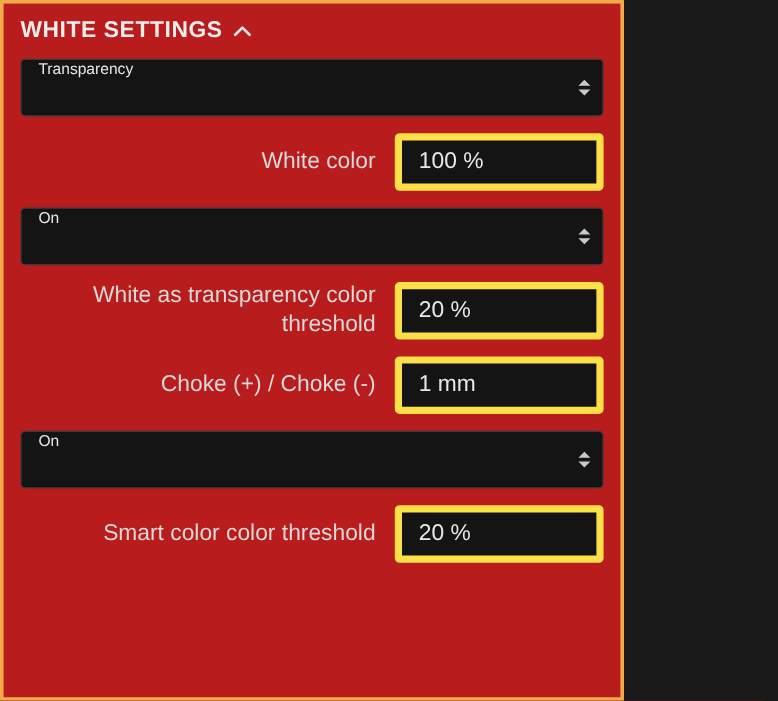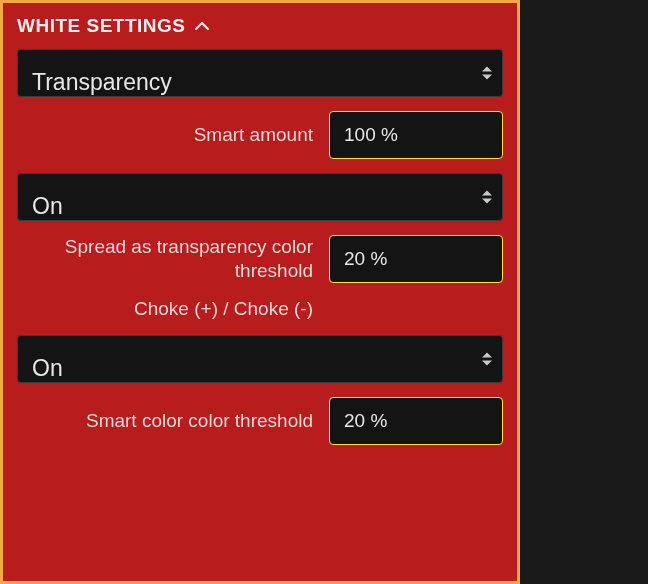--- a/index.html
+++ b/index.html
@@ -62,39 +62,39 @@
     .control-wrap {
       flex: 1;
     }
     .select {
       position: relative;
       background: #141414;
       border: 1px solid #3a3a3a;
       border-radius: 4px;
       height: 48px;
       display: flex;
-      align-items: flex-end;
+      align-items: flex-start;
       padding: 0 38px 0 14px;
       color: #e7e7e7;
-      font-size: 23px;
+      font-size: 13px;
       cursor: pointer;
     }
     .select .spinner {
       position: absolute;
       right: 10px;
       top: 50%;
       transform: translateY(-50%);
       display: flex;
       flex-direction: column;
       gap: 0px;
       align-items: center;
     }
     .input {
       background: #141414;
-      border: 1px solid #fde047;
+      border: 6px solid #fde047;
       border-radius: 4px;
       height: 48px;
       display: flex;
       align-items: center;
       padding: 0 14px;
       color: #e7e7e7;
       font-size: 19px;
     }
     .tri-up, .tri-down {
       width: 0;
@@ -132,51 +132,56 @@
           <span>Transparency</span>
           <span class="spinner">
             <i class="tri-up"></i>
               <i class="tri-down"></i>
           </span>
         </div>
       </div>
     </div>
 
     <div class="row">
-      <div class="label">Smart amount</div>
+      <div class="label">White color</div>
       <div class="control-wrap">
         <div class="input">
           <span>100 %</span>
         </div>
       </div>
     </div>
 
     <div class="row">
       <div class="control-wrap">
         <div class="select">
           <span>On</span>
           <span class="spinner">
             <i class="tri-up"></i>
               <i class="tri-down"></i>
           </span>
         </div>
       </div>
     </div>
 
     <div class="row row-tall">
-      <div class="label">Spread as transparency color threshold</div>
+      <div class="label">White as transparency color threshold</div>
       <div class="control-wrap">
         <div class="input">
           <span>20 %</span>
         </div>
       </div>
     </div>
 
     <div class="row">
       <div class="label">Choke (+) / Choke (-)</div>
+      <div class="control-wrap">
+        <div class="input">
+          <span>1 mm</span>
+        </div>
+      </div>
     </div>
 
     <div class="row">
       <div class="control-wrap">
         <div class="select">
           <span>On</span>
           <span class="spinner">
             <i class="tri-up"></i>
               <i class="tri-down"></i>
           </span>

